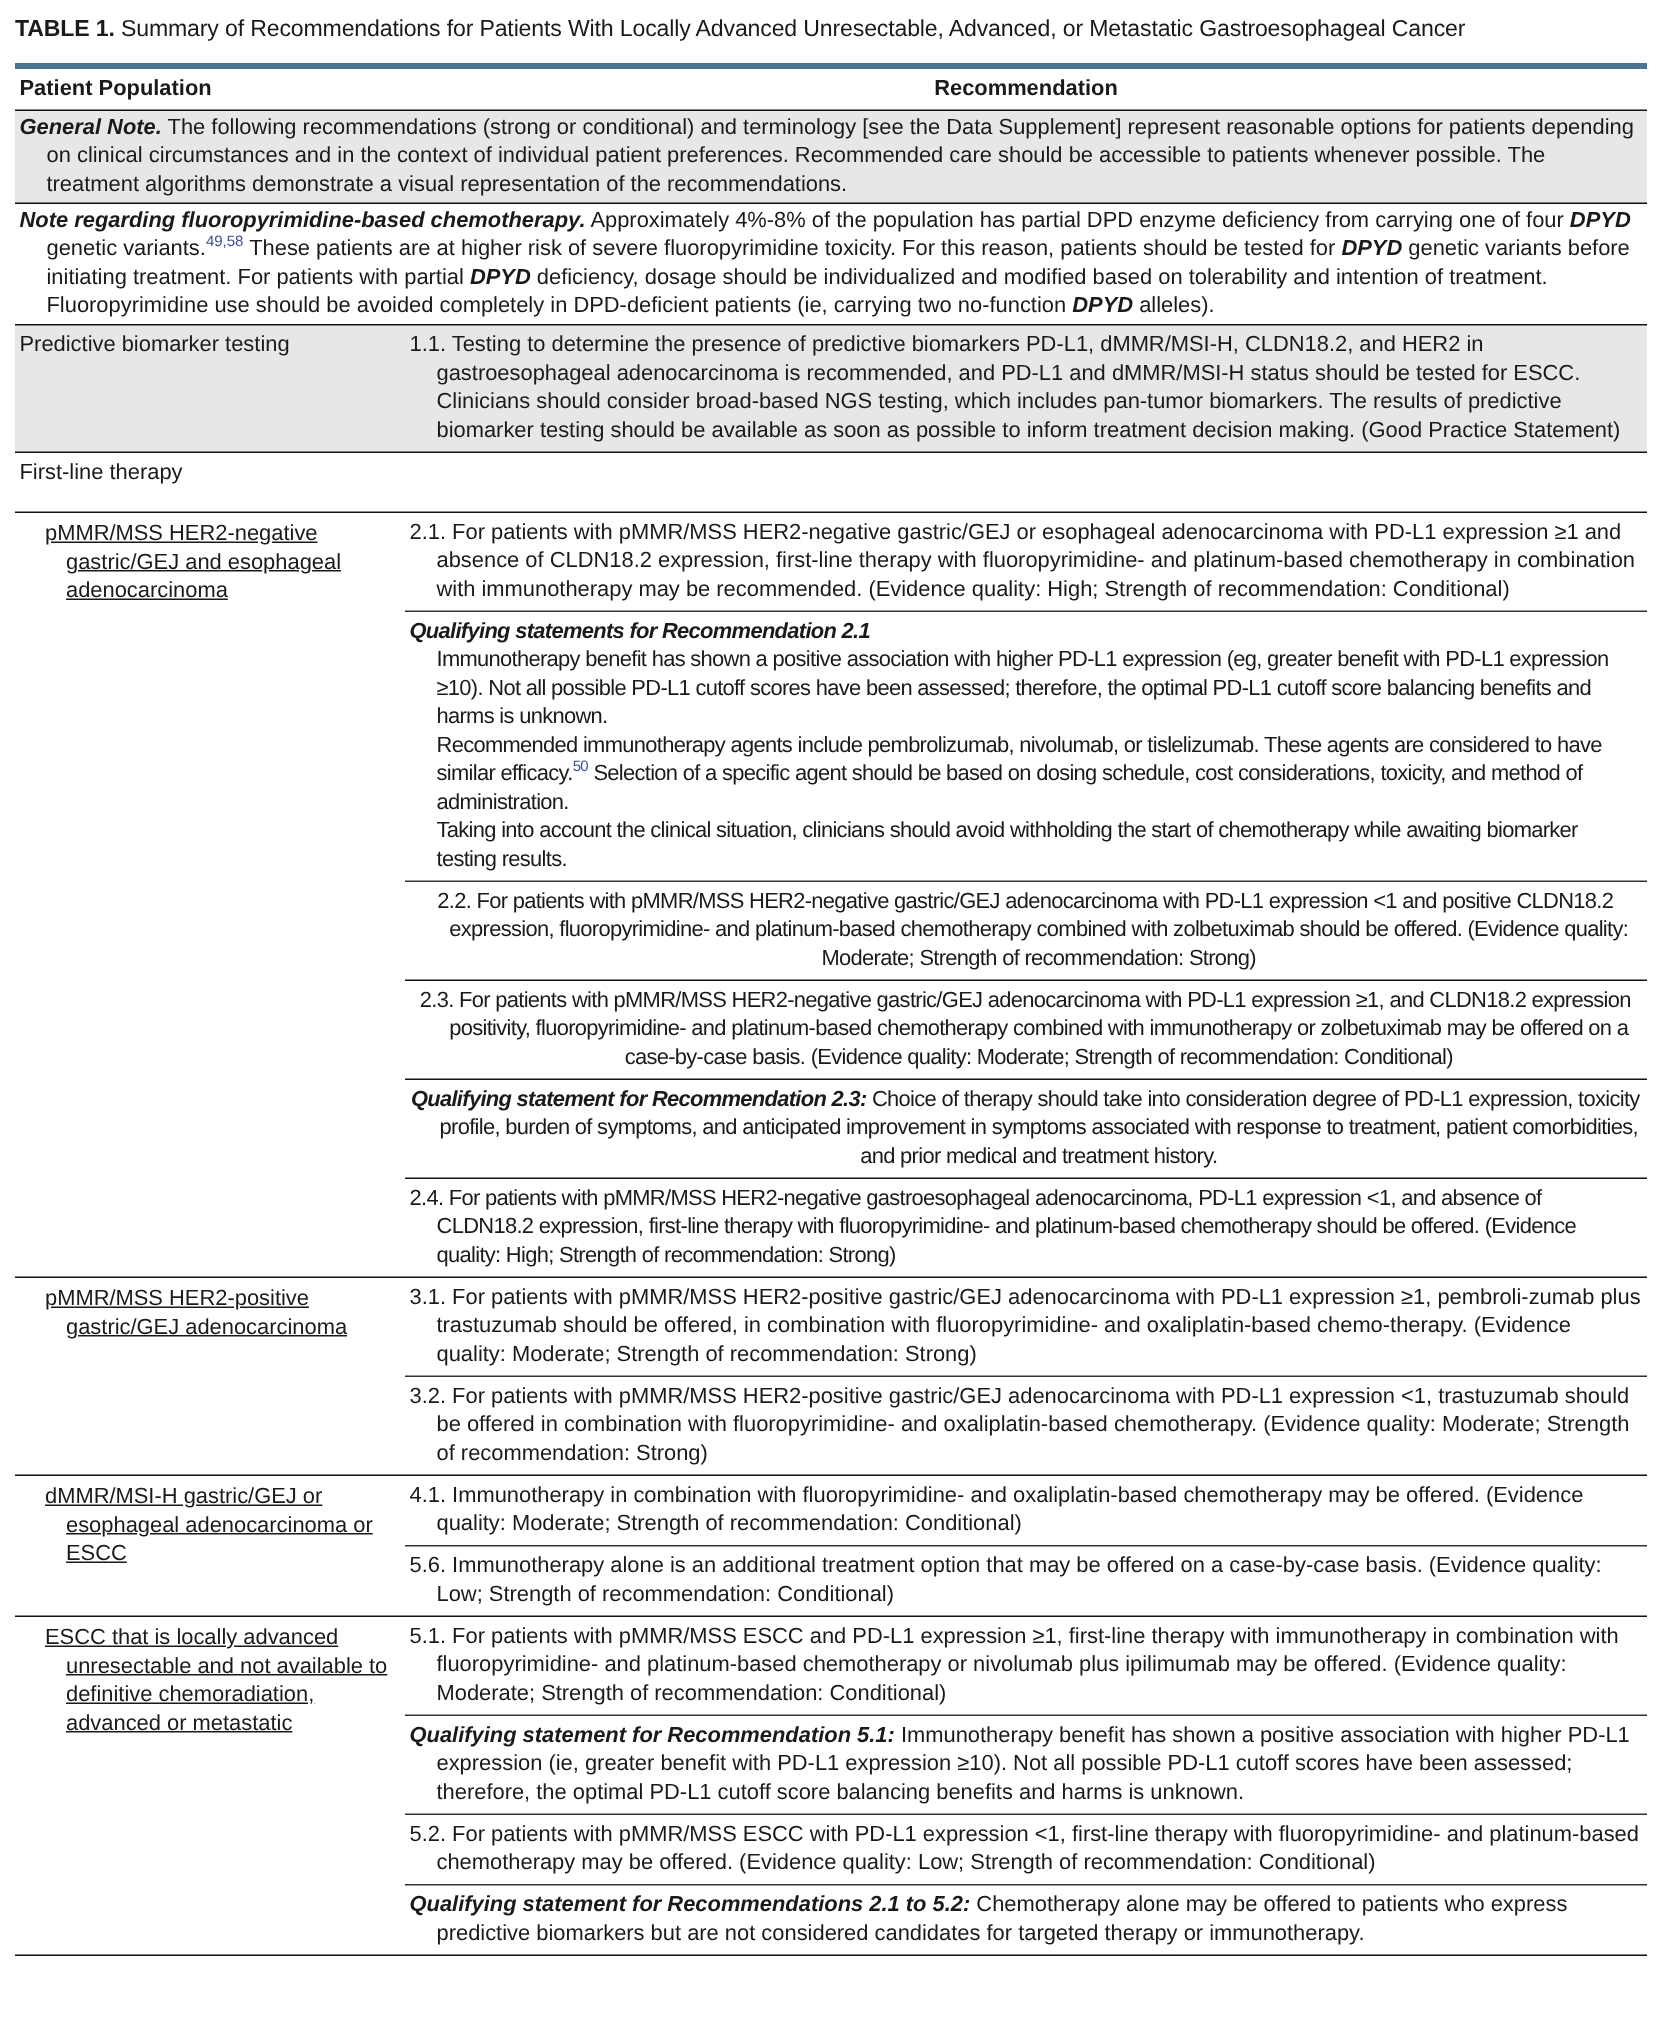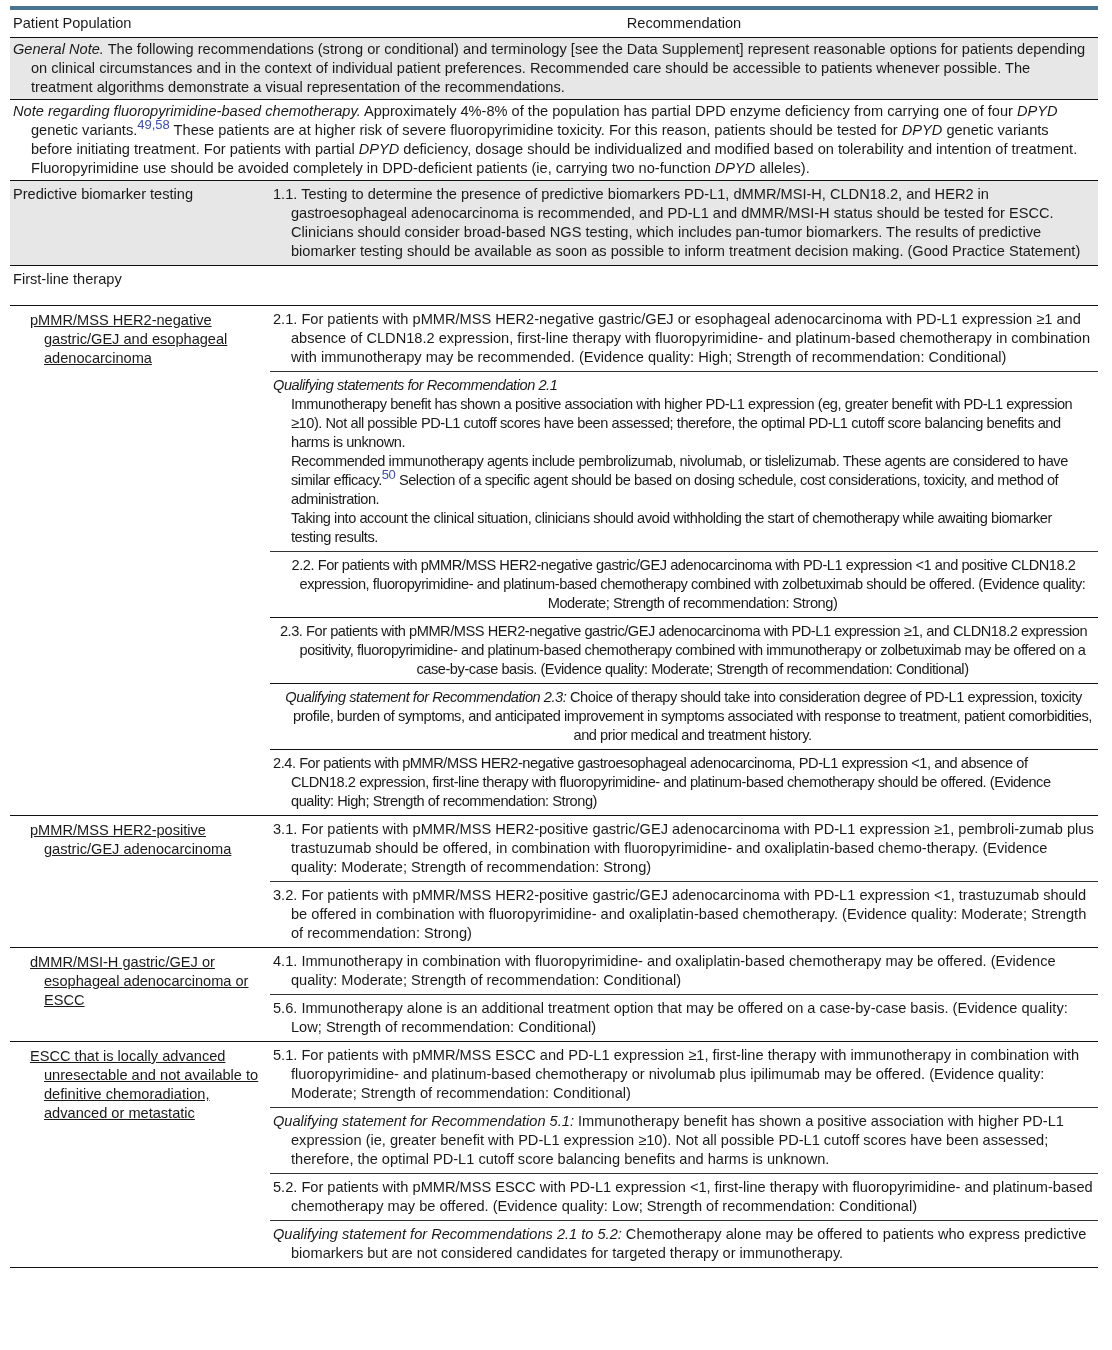--- a/index.html
+++ b/index.html
@@ -19,45 +19,49 @@
       height: 26px;
       white-space: nowrap;
       letter-spacing: -0.1px;
     }
     .caption b { font-weight: bold; }
     .top-rule { height: 4px; background: #4a7591; margin-top: 6px; }
     table { border-collapse: collapse; width: 100%; table-layout: fixed; }
     col.c1 { width: 260px; }
     col.c2 { width: auto; }
     td, th { vertical-align: top; padding: 0; }
-    th { font-weight: normal; text-align: left; height: 27px; line-height: 27px; border-bottom: 1.5px solid #111; }
+    th { font-weight: bold; text-align: left; height: 27px; line-height: 27px; border-bottom: 1.5px solid #111; }
     th.rec { text-align: center; }
     th.pop { padding-left: 3px; }
     .full {
       padding: 2px 4px 2px 3px;
       border-bottom: 1.5px solid #111;
     }
     .shade { background: #e7e7e7; }
     .hang { padding-left: 18px; text-indent: -18px; }
     .pop-cell { padding: 4px 6px 16px 3px; }
     .pop-sub { padding: 5px 6px 4px 20px; }
     .pop-sub .hang { padding-left: 14px; text-indent: -14px; text-decoration: underline; }
     .rec-cell { padding: 4px 4px 4px 3px; }
     .rb { border-bottom: 1.5px solid #111; text-align: center; }
     .rb-thin { border-bottom: 1px solid #333; }
     .sec { border-bottom: 1.5px solid #111; }
     .narrow { font-stretch: condensed; letter-spacing: -0.45px; }
-    sup { font-size: 13px; color: #3b4fa3; line-height: 0; vertical-align: 6px; }
-    i { font-style: italic; }
+    sup { font-size: 10px; color: #3b4fa3; line-height: 0; vertical-align: 6px; }
+    i { font-style: italic; font-weight: bold; }
     .q-line { padding-left: 18px; }
   </style>
 </head>
 <body>
 
 <div class="page">
+  <div class="caption">
+    <b>TABLE 1.</b>
+    <span>Summary of Recommendations for Patients With Locally Advanced Unresectable, Advanced, or Metastatic Gastroesophageal Cancer</span>
+  </div>
   <div class="top-rule"></div>
 
   <table>
     <colgroup>
         <col class="c1">
         <col class="c2">
       </colgroup>
     <thead>
       <tr>
         <th class="pop">Patient Population</th>

